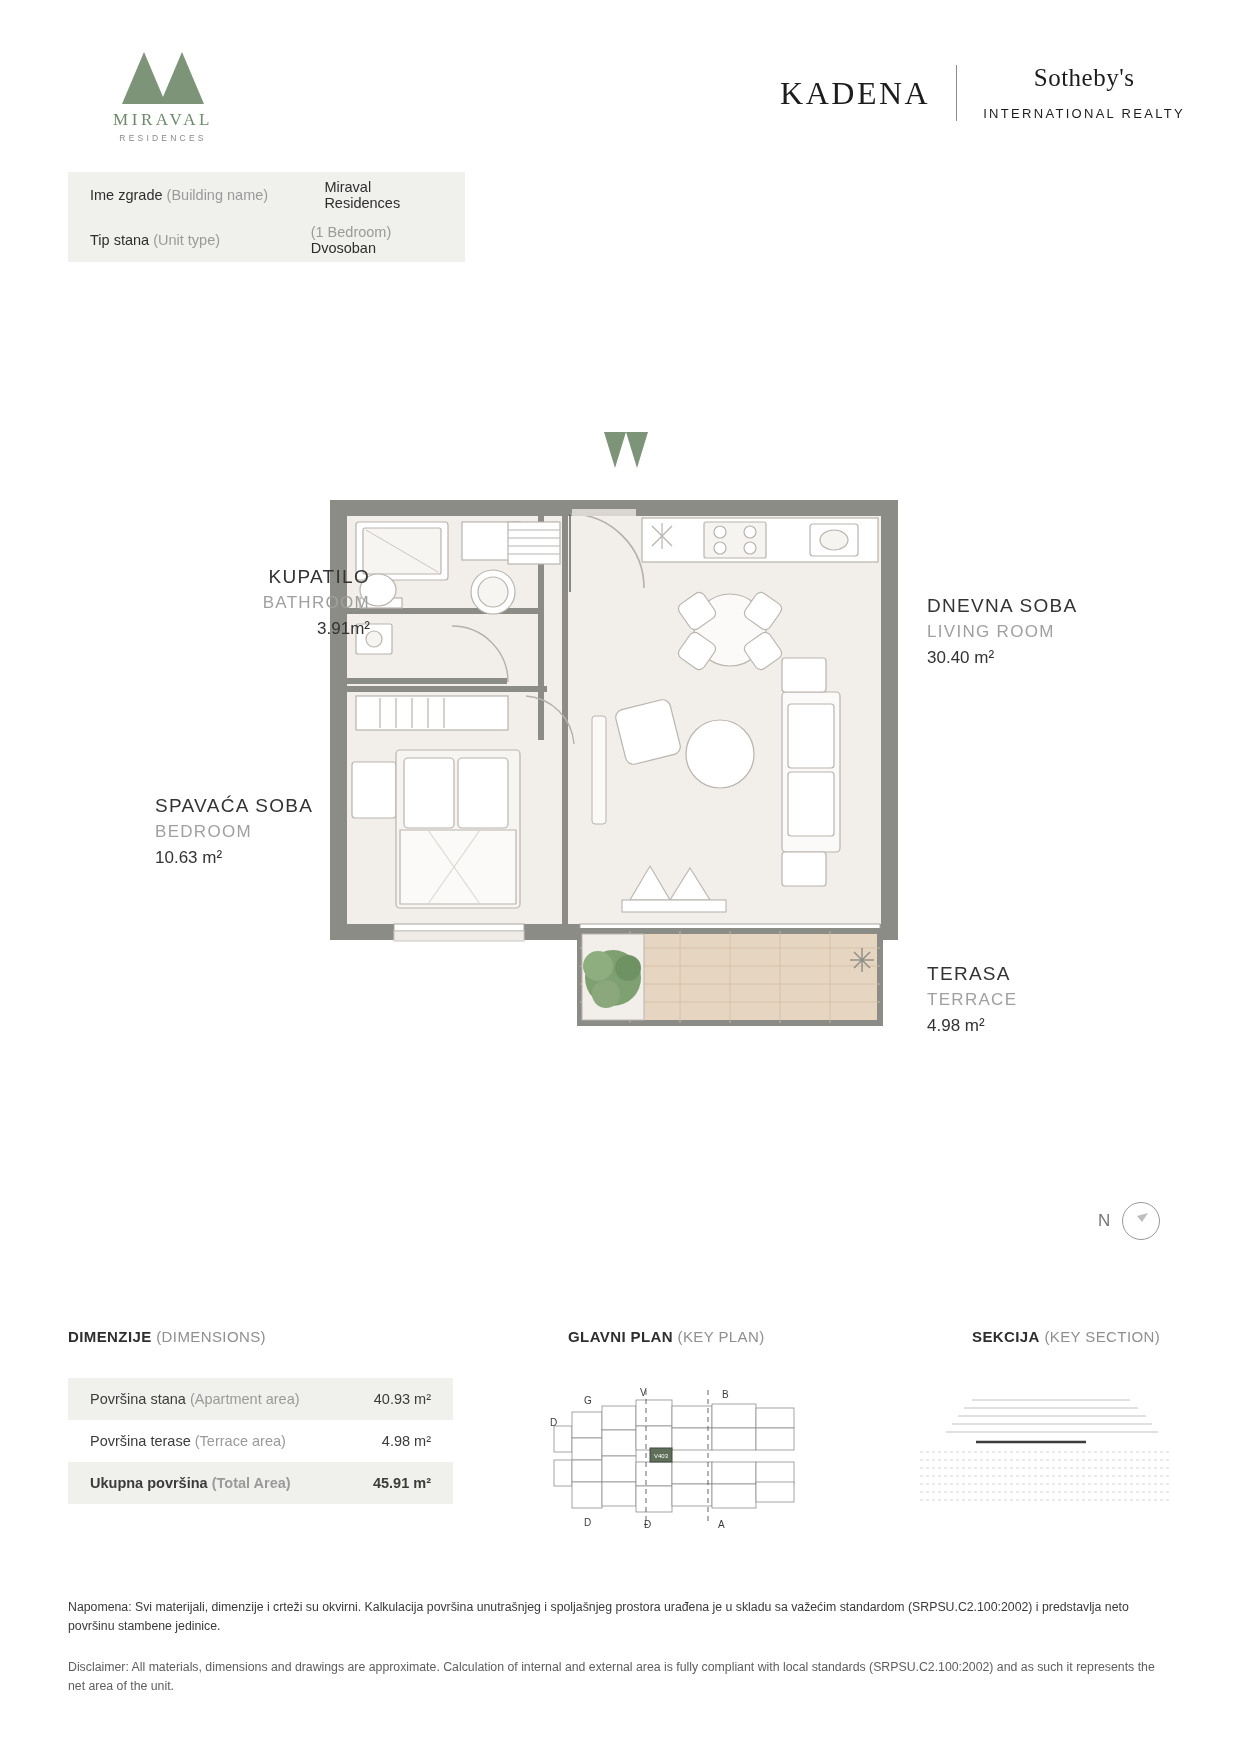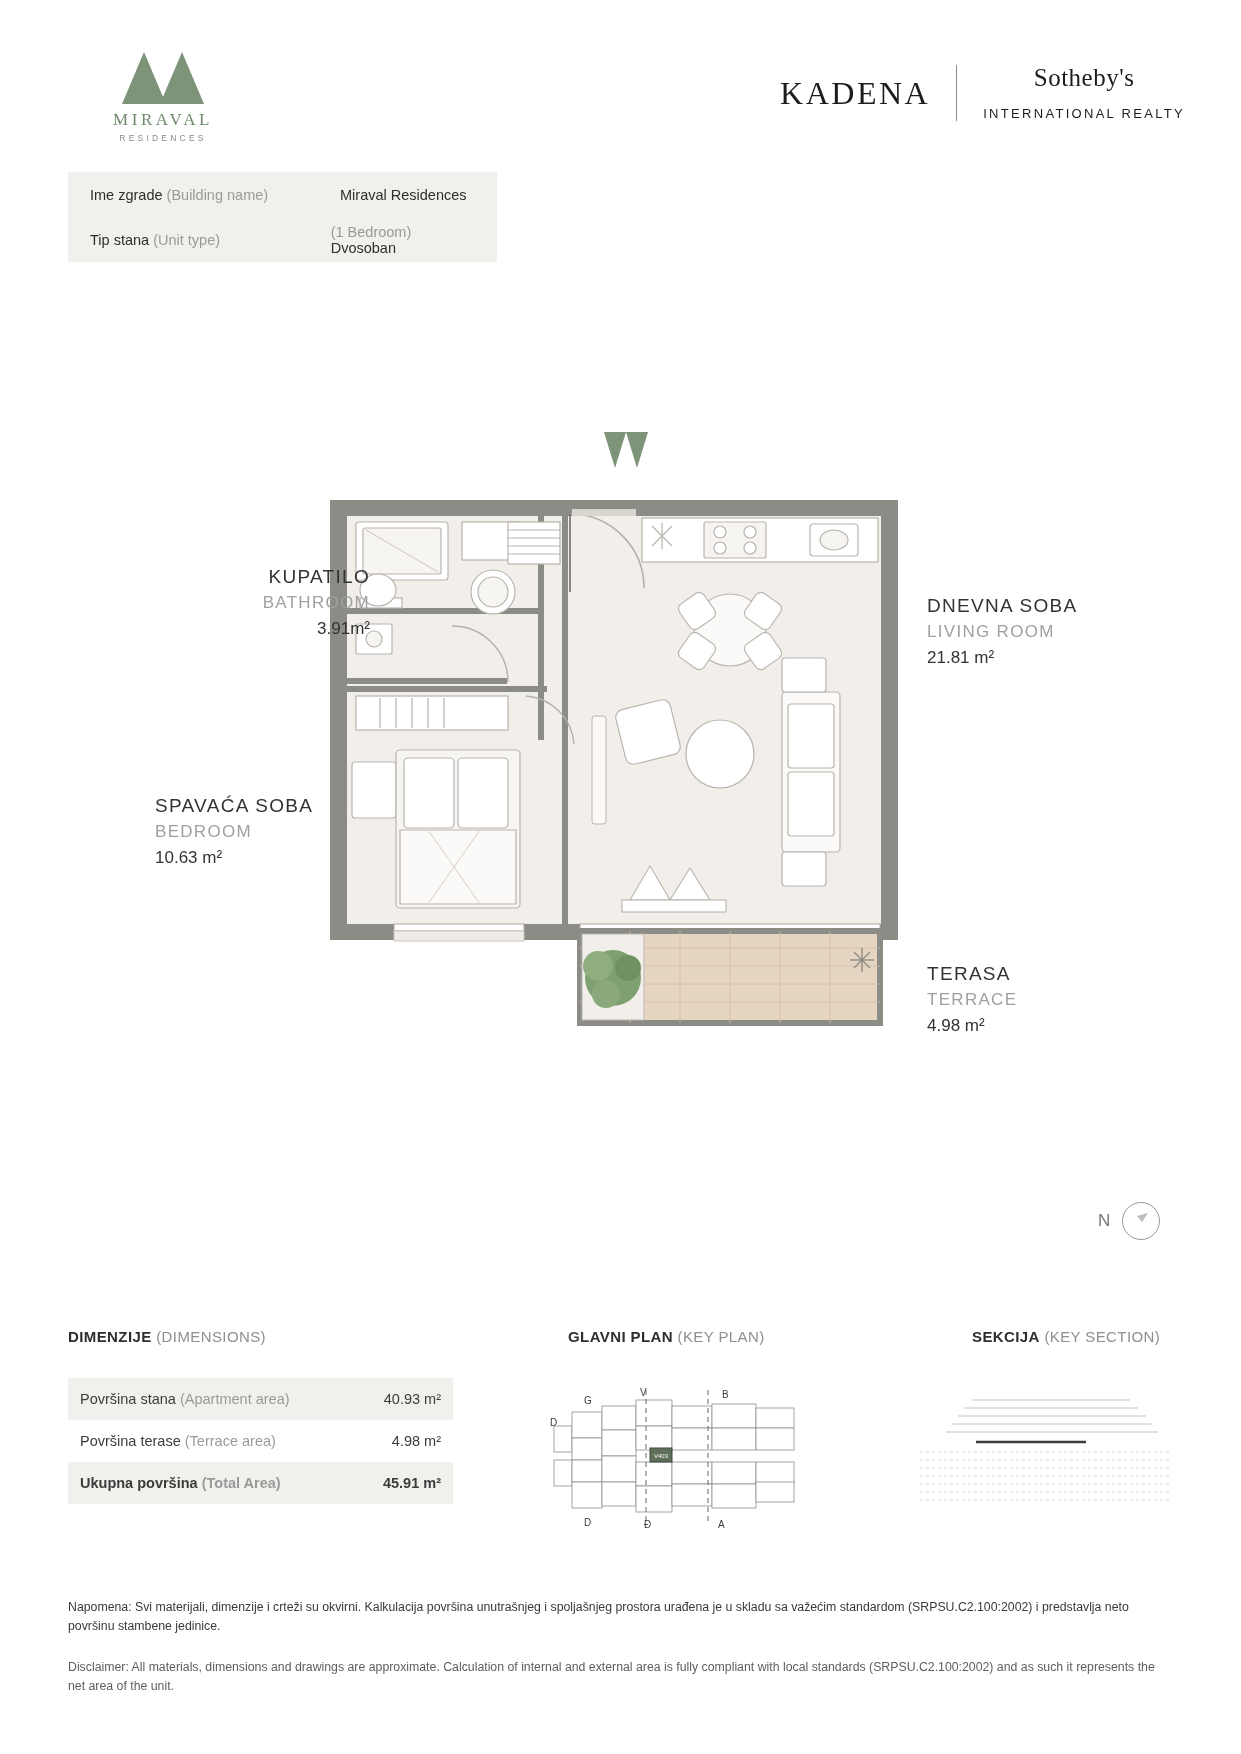--- a/index.html
+++ b/index.html
@@ -59,21 +59,21 @@
   .sothebys-name {
     font-family: "Liberation Serif", serif;
     font-size: 25px; letter-spacing: 0.5px; color: #1d1d1d; line-height: 1;
   }
   .sothebys-sub {
     font-size: 13px; letter-spacing: 2.3px; color: #1d1d1d; margin-top: 16px;
   }
 
   
   .info-table {
-    position: absolute; left: 68px; top: 172px; width: 429px;
+    position: absolute; left: 68px; top: 172px; width: 397px;
     font-size: 14.5px;
   }
   .info-row {
     display: flex; align-items: center; height: 45px;
     padding: 0 22px;
   }
   .info-row.shade { background: #f0f0ec; }
   .info-label { width: 250px; color: #2e2e2e; }
   .info-label .en { color: #9a9a9a; }
   .info-value { color: #2e2e2e; }
@@ -142,21 +142,21 @@
   }
   .sec-title b { font-weight: 700; }
   .sec-title .en { color: #8f8f8f; font-weight: 400; }
 
   .dim-table {
     position: absolute; left: 68px; top: 1378px; width: 385px;
     font-size: 14.5px;
   }
   .dim-row {
     display: flex; align-items: center; justify-content: space-between;
-    height: 42px; padding: 0 12px;
+    height: 42px; padding: 0 22px;
   }
   .dim-row.shade { background: #f0f0ec; }
   .dim-row .lab .en { color: #9a9a9a; }
   .dim-row.total .lab, .dim-row.total .val { font-weight: 700; }
 
   .keyplan {
     position: absolute; left: 540px; top: 1382px;
     width: 300px; height: 150px;
   }
   .keysection {
@@ -394,21 +394,21 @@
 
 <div class="room-label lbl-left" style="left:155px; top:792px; width:200px; text-align:left;">
   <div class="t1">SPAVAĆA SOBA</div>
   <div class="t2">BEDROOM</div>
   <div class="t3">10.63 m²</div>
 </div>
 
 <div class="room-label lbl-right" style="left:927px; top:592px; width:220px;">
   <div class="t1">DNEVNA SOBA</div>
   <div class="t2">LIVING ROOM</div>
-  <div class="t3">21.81 m²</div>
+  <div class="t3">30.40 m²</div>
 </div>
 
 <div class="room-label lbl-right" style="left:927px; top:960px; width:220px;">
   <div class="t1">TERASA</div>
   <div class="t2">TERRACE</div>
   <div class="t3">4.98 m²</div>
 </div>
 
 <div class="compass">
   <div class="n">N</div>

